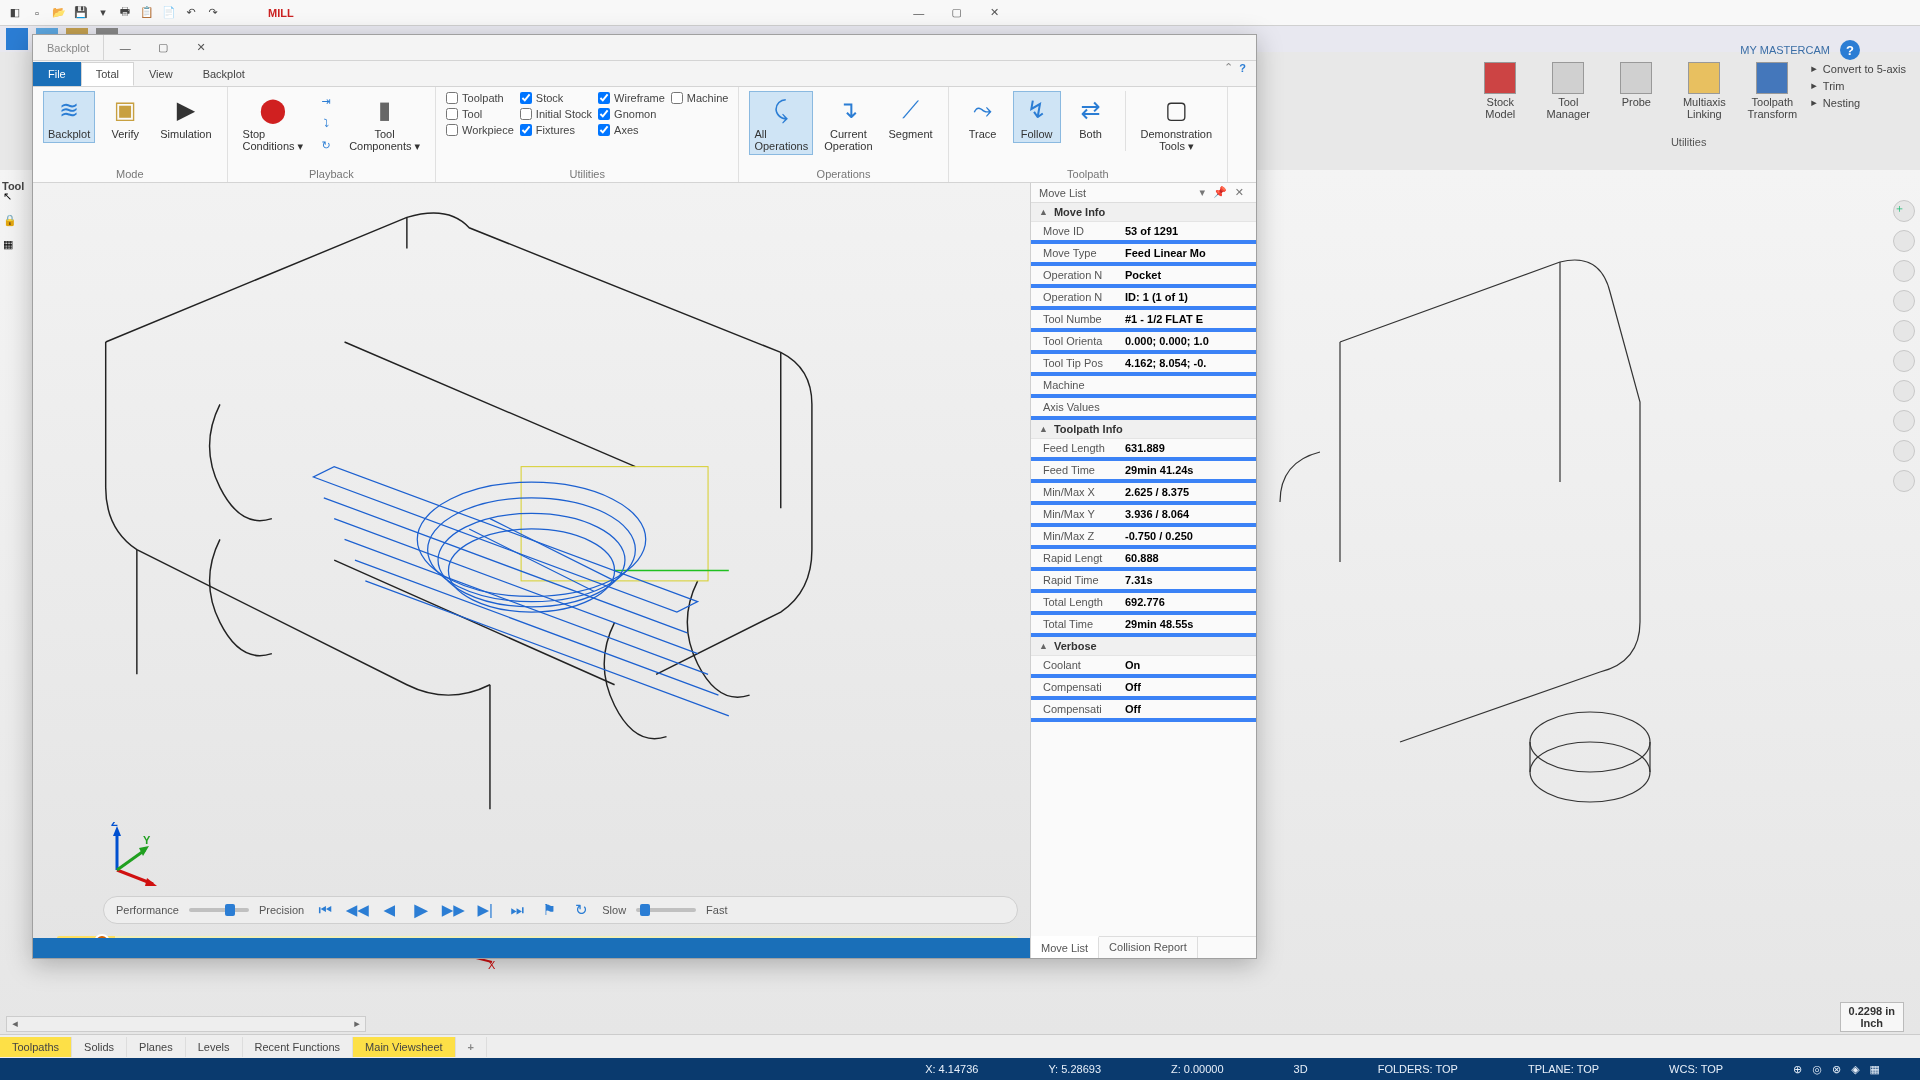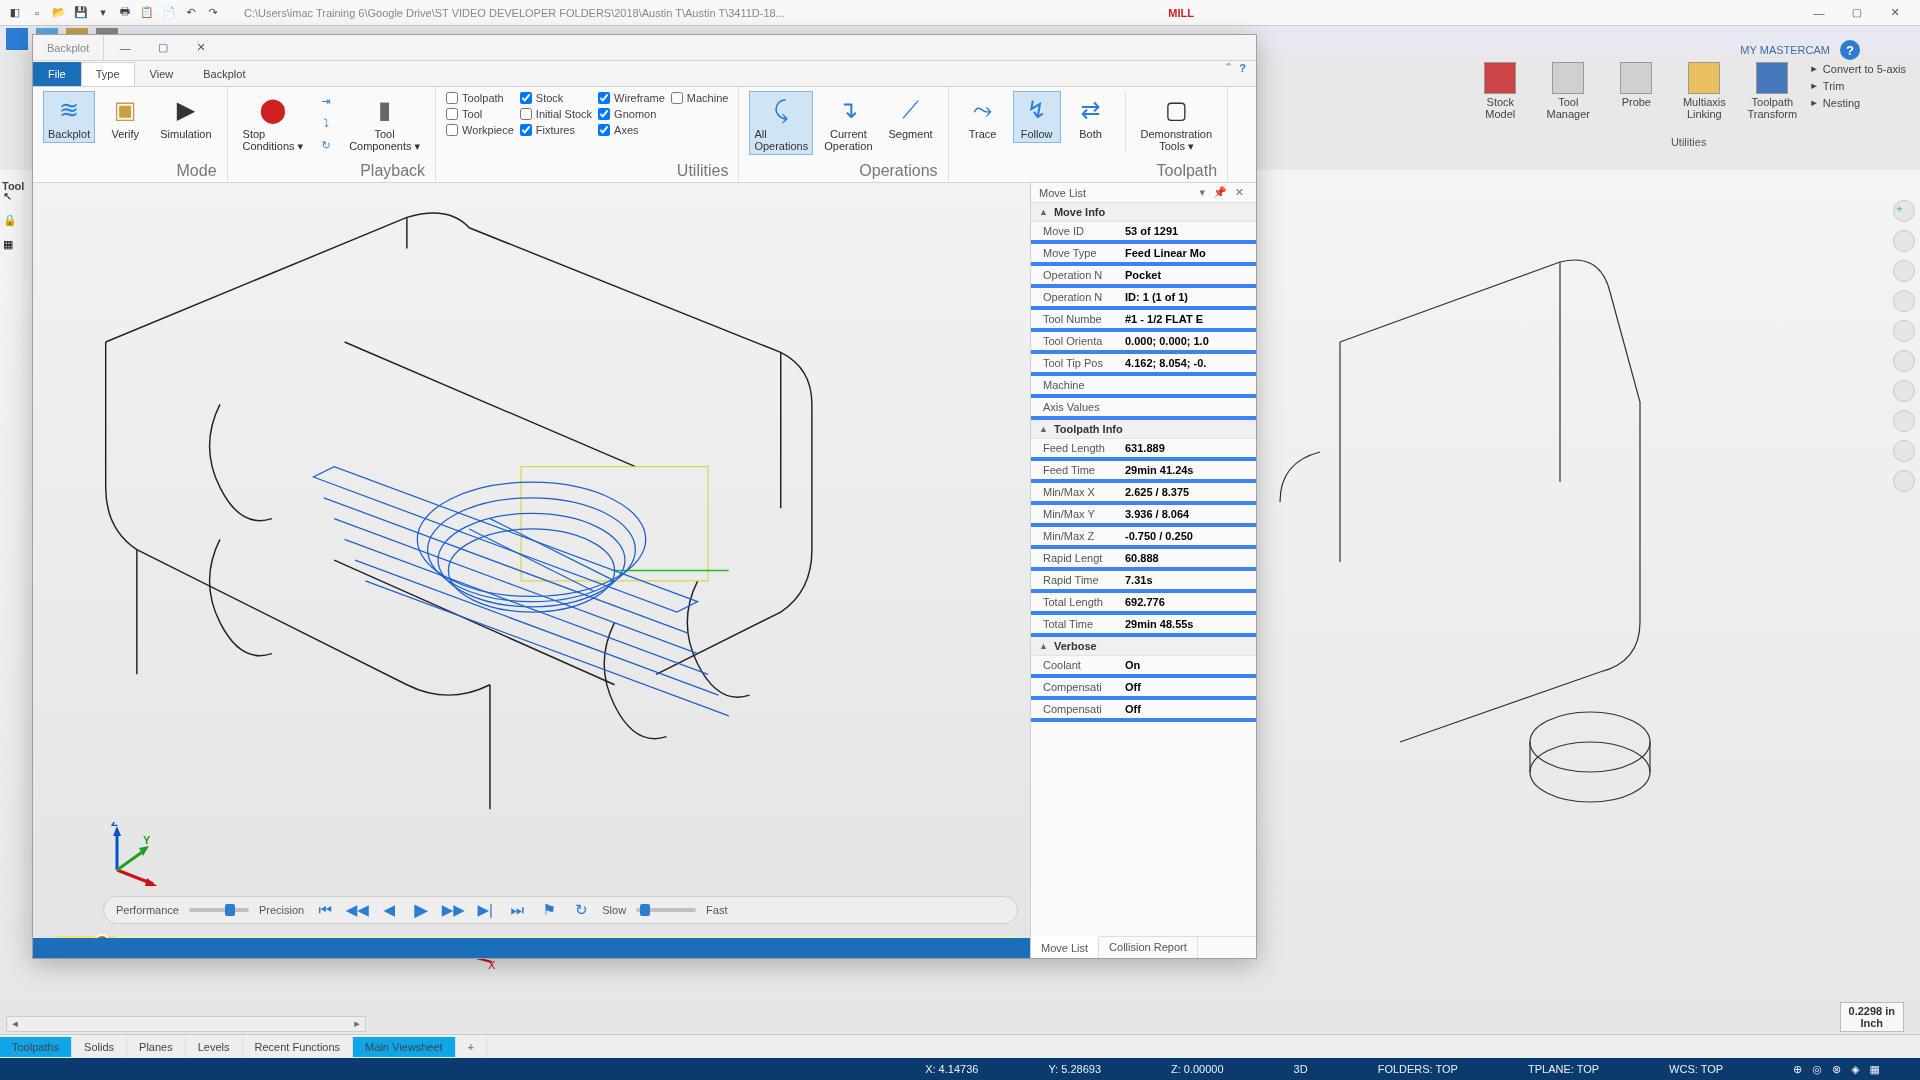--- a/index.html
+++ b/index.html
@@ -41,21 +41,21 @@
     
     .sim-tabs{height:26px;background:#f4f4f4;display:flex;align-items:flex-end;border-bottom:1px solid #d4d4d4}
     .sim-tab{padding:5px 14px;color:#444;border:1px solid transparent;cursor:pointer}
     .sim-tab.file{background:#1a6fb8;color:#fff}
     .sim-tab.active{background:#fff;border:1px solid #d4d4d4;border-bottom-color:#fff}
     
     
     .ribbon{height:96px;background:#fafafa;display:flex;border-bottom:1px solid #d4d4d4}
     .ribgrp{border-right:1px solid #e0e0e0;padding:4px 10px 2px;display:flex;flex-direction:column;justify-content:space-between}
     .ribgrp-ctrls{display:flex;gap:6px;align-items:flex-start;flex:1}
-    .ribgrp-name{text-align:right;color:#777;font-size:16px;padding-top:2px}
+    .ribgrp-name{text-align:center;color:#777;font-size:11px;padding-top:2px}
     .bigbtn{display:flex;flex-direction:column;align-items:center;gap:2px;padding:2px 4px;color:#333;min-width:48px;border:1px solid transparent}
     .bigbtn.sel{background:#cfe4f5;border-color:#8ab9e0}
     .bigbtn .ico{width:32px;height:32px;display:flex;align-items:center;justify-content:center;font-size:24px}
     .smallcol{display:flex;flex-direction:column;gap:2px}
     .smallbtn{width:24px;height:20px;display:flex;align-items:center;justify-content:center}
     .chk{display:flex;align-items:center;gap:4px;color:#444;padding:1px 0}
     .chk input{width:12px;height:12px}
     .chkcol{display:flex;flex-direction:column;gap:2px}
 
     
@@ -88,21 +88,21 @@
     .ptab.active{background:#fff;border-top:2px solid #fff;margin-top:-1px}
 
     
     .status{position:absolute;left:0;right:0;bottom:0;height:22px;background:#0a3a6e;color:#e8f0fa;display:flex;align-items:center;padding:0 40px;gap:70px;font-size:11px;justify-content:flex-end}
     .status .sp{flex:1}
     .status .icos{display:flex;gap:10px}
 
     
     .btm-tabs{position:absolute;left:0;right:0;bottom:22px;height:24px;background:#eee;display:flex;align-items:center;border-top:1px solid #ccc}
     .btab{padding:4px 12px;color:#444;border-right:1px solid #ddd}
-    .btab.active{background:#0ea5e9}
+    .btab.active{background:#fde047}
     .btab.ms{}
     .btab.plus{font-weight:bold;color:#888}
 
     
     .scale{position:absolute;right:16px;bottom:48px;background:#ffffffaa;border:1px solid #bbb;padding:2px 8px;text-align:center;color:#333;font-weight:600}
     
     
     .ltool{position:absolute;left:0;top:190px;width:24px;display:flex;flex-direction:column;gap:6px;align-items:center}
     .ltool-btn{width:18px;height:18px}
     
@@ -130,21 +130,20 @@
     <div class="qat-btn">▫</div>
     <div class="qat-btn">📂</div>
     <div class="qat-btn">💾</div>
     <div class="qat-btn">▾</div>
     <div class="qat-btn">🖶</div>
     <div class="qat-btn">📋</div>
     <div class="qat-btn">📄</div>
     <div class="qat-btn">↶</div>
     <div class="qat-btn">↷</div>
   </div>
-  <div class="titlebar-path">C:\Users\imac Training 6\Google Drive\ST VIDEO DEVELOPER FOLDERS\2018\Austin T\Austin T\3411D-18...</div>
   <div class="app-name">MILL</div>
   <div style="width:560px"></div>
   <div class="win-ctrls">
     <div class="win-ctrl">—</div>
     <div class="win-ctrl">▢</div>
     <div class="win-ctrl">✕</div>
   </div>
 </div>
 
 <div class="top-right">
@@ -280,21 +279,21 @@
     <div class="lbl">Backplot</div>
     <div class="win-ctrls">
       <div class="win-ctrl">—</div>
       <div class="win-ctrl">▢</div>
       <div class="win-ctrl">✕</div>
     </div>
   </div>
 
   <div class="sim-tabs" style="position:relative">
     <div class="sim-tab file">File</div>
-    <div class="sim-tab active">Type</div>
+    <div class="sim-tab active">Total</div>
     <div class="sim-tab">View</div>
     <div class="sim-tab">Backplot</div>
     <div class="mini-ribbon-close">
       <span style="color:#888">⌃</span>
       <span style="color:#2b7dd4;font-weight:bold">?</span>
     </div>
   </div>
 
   <div class="ribbon">
 

